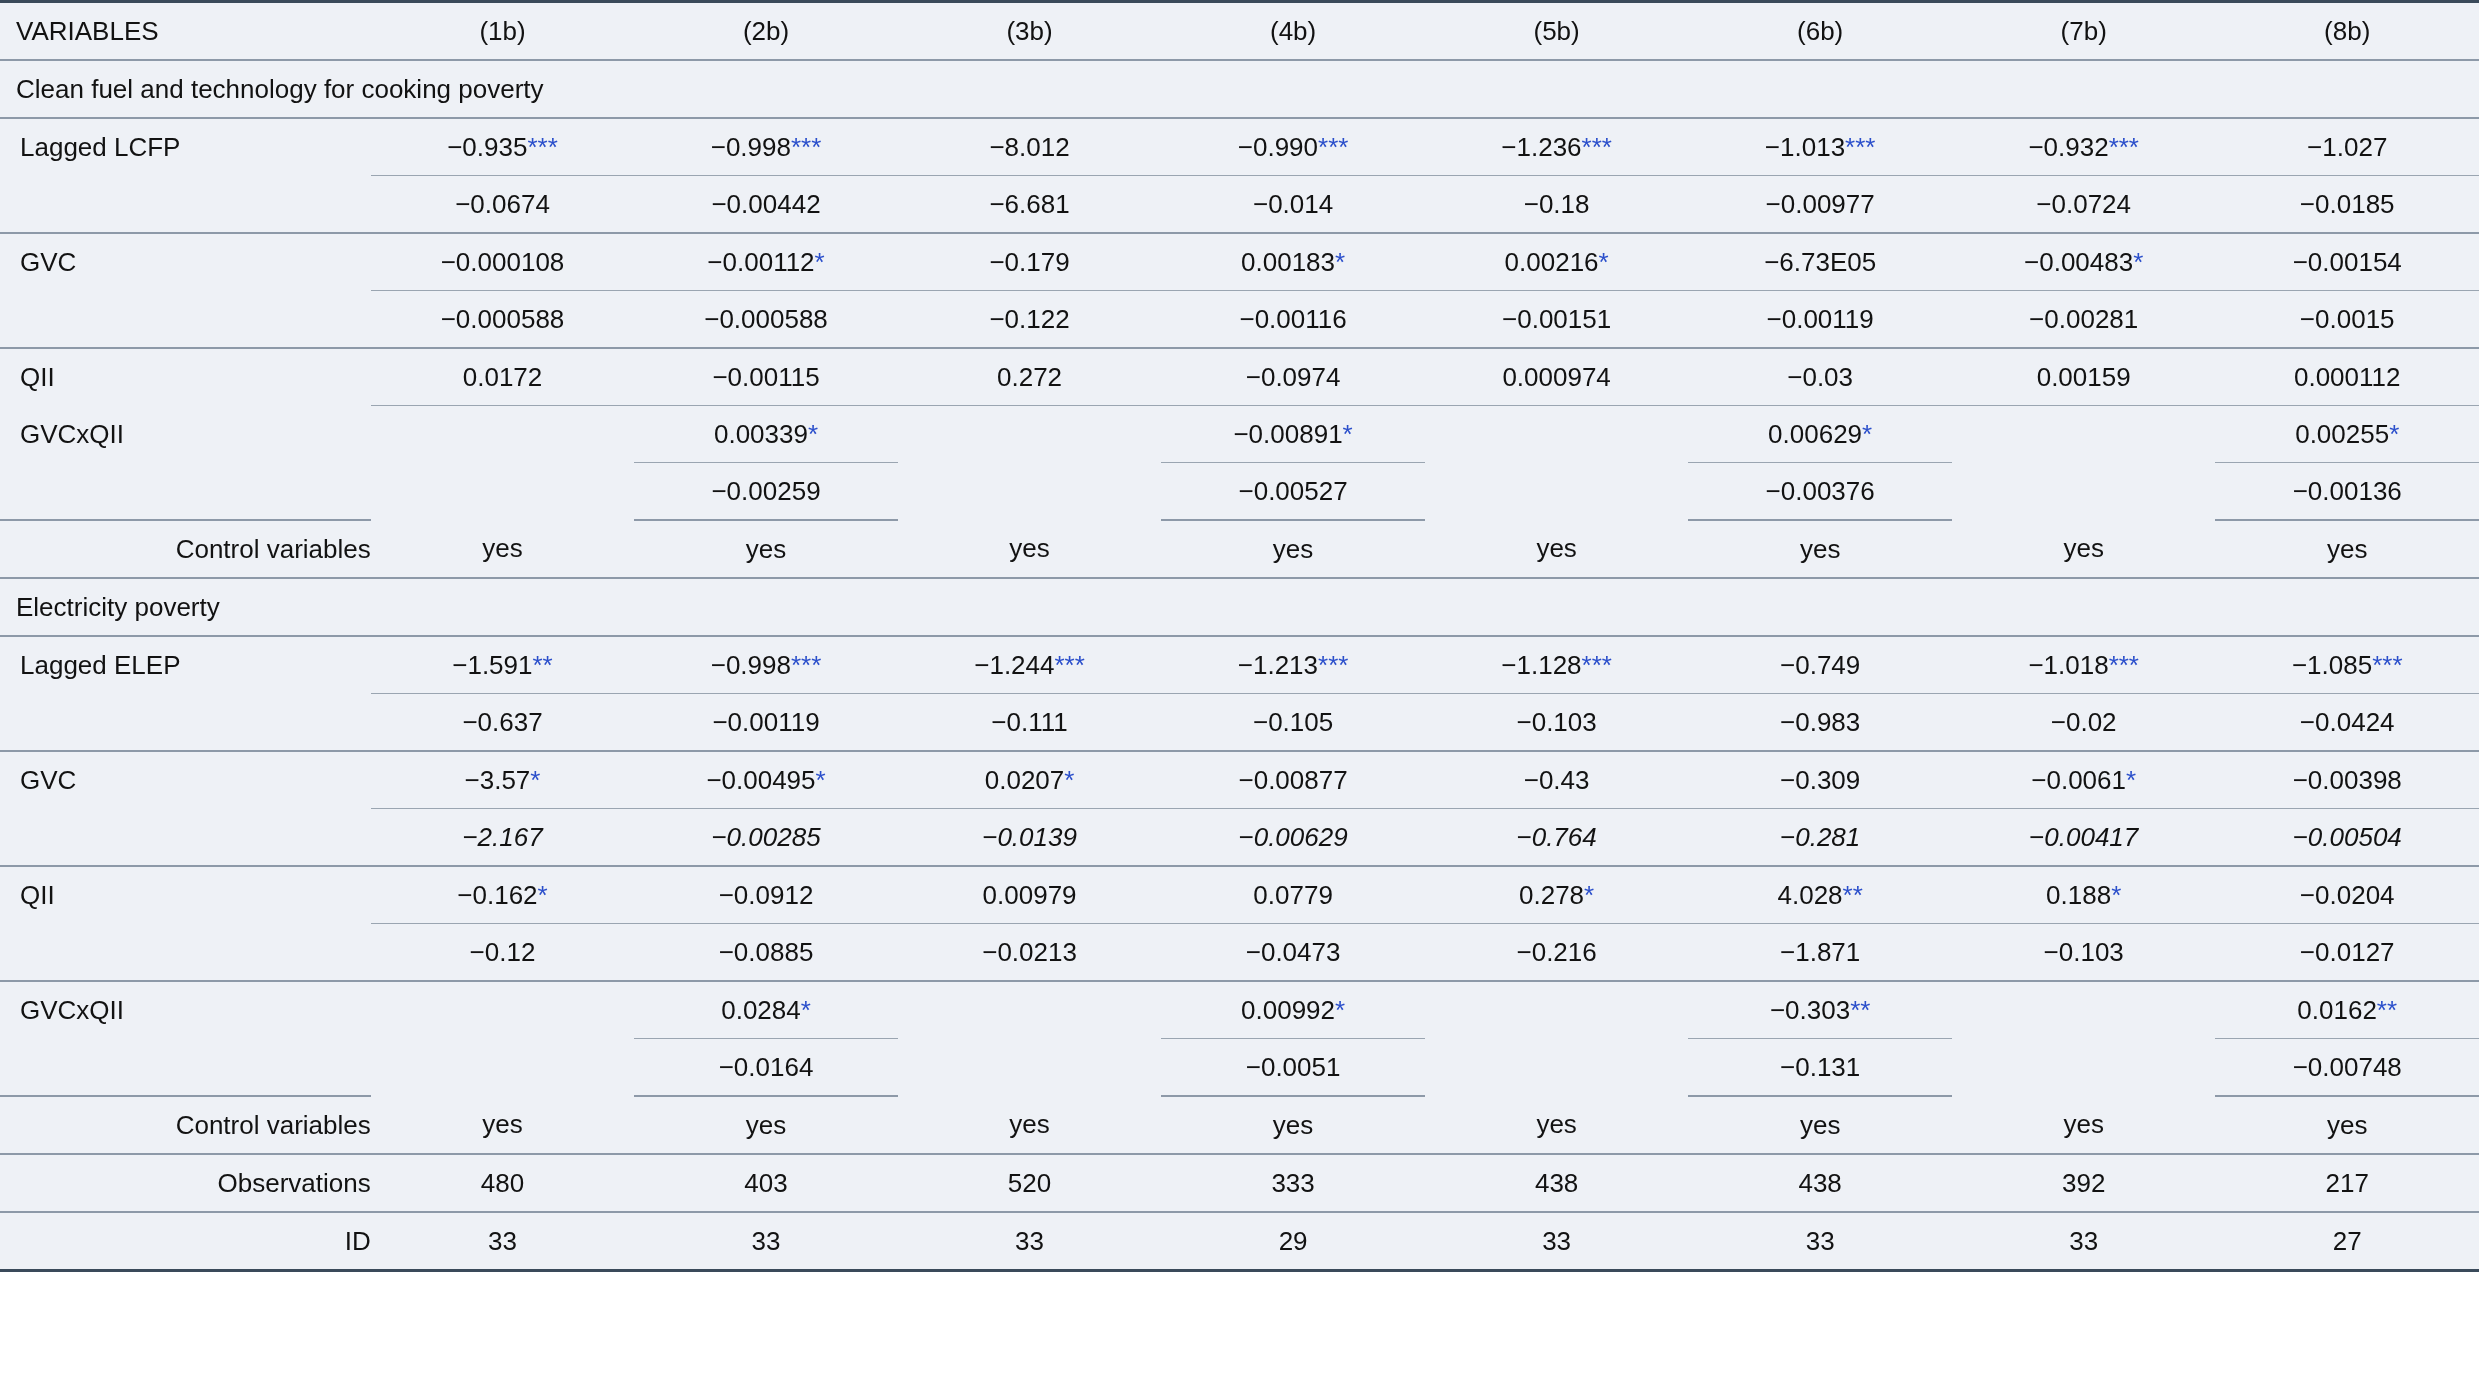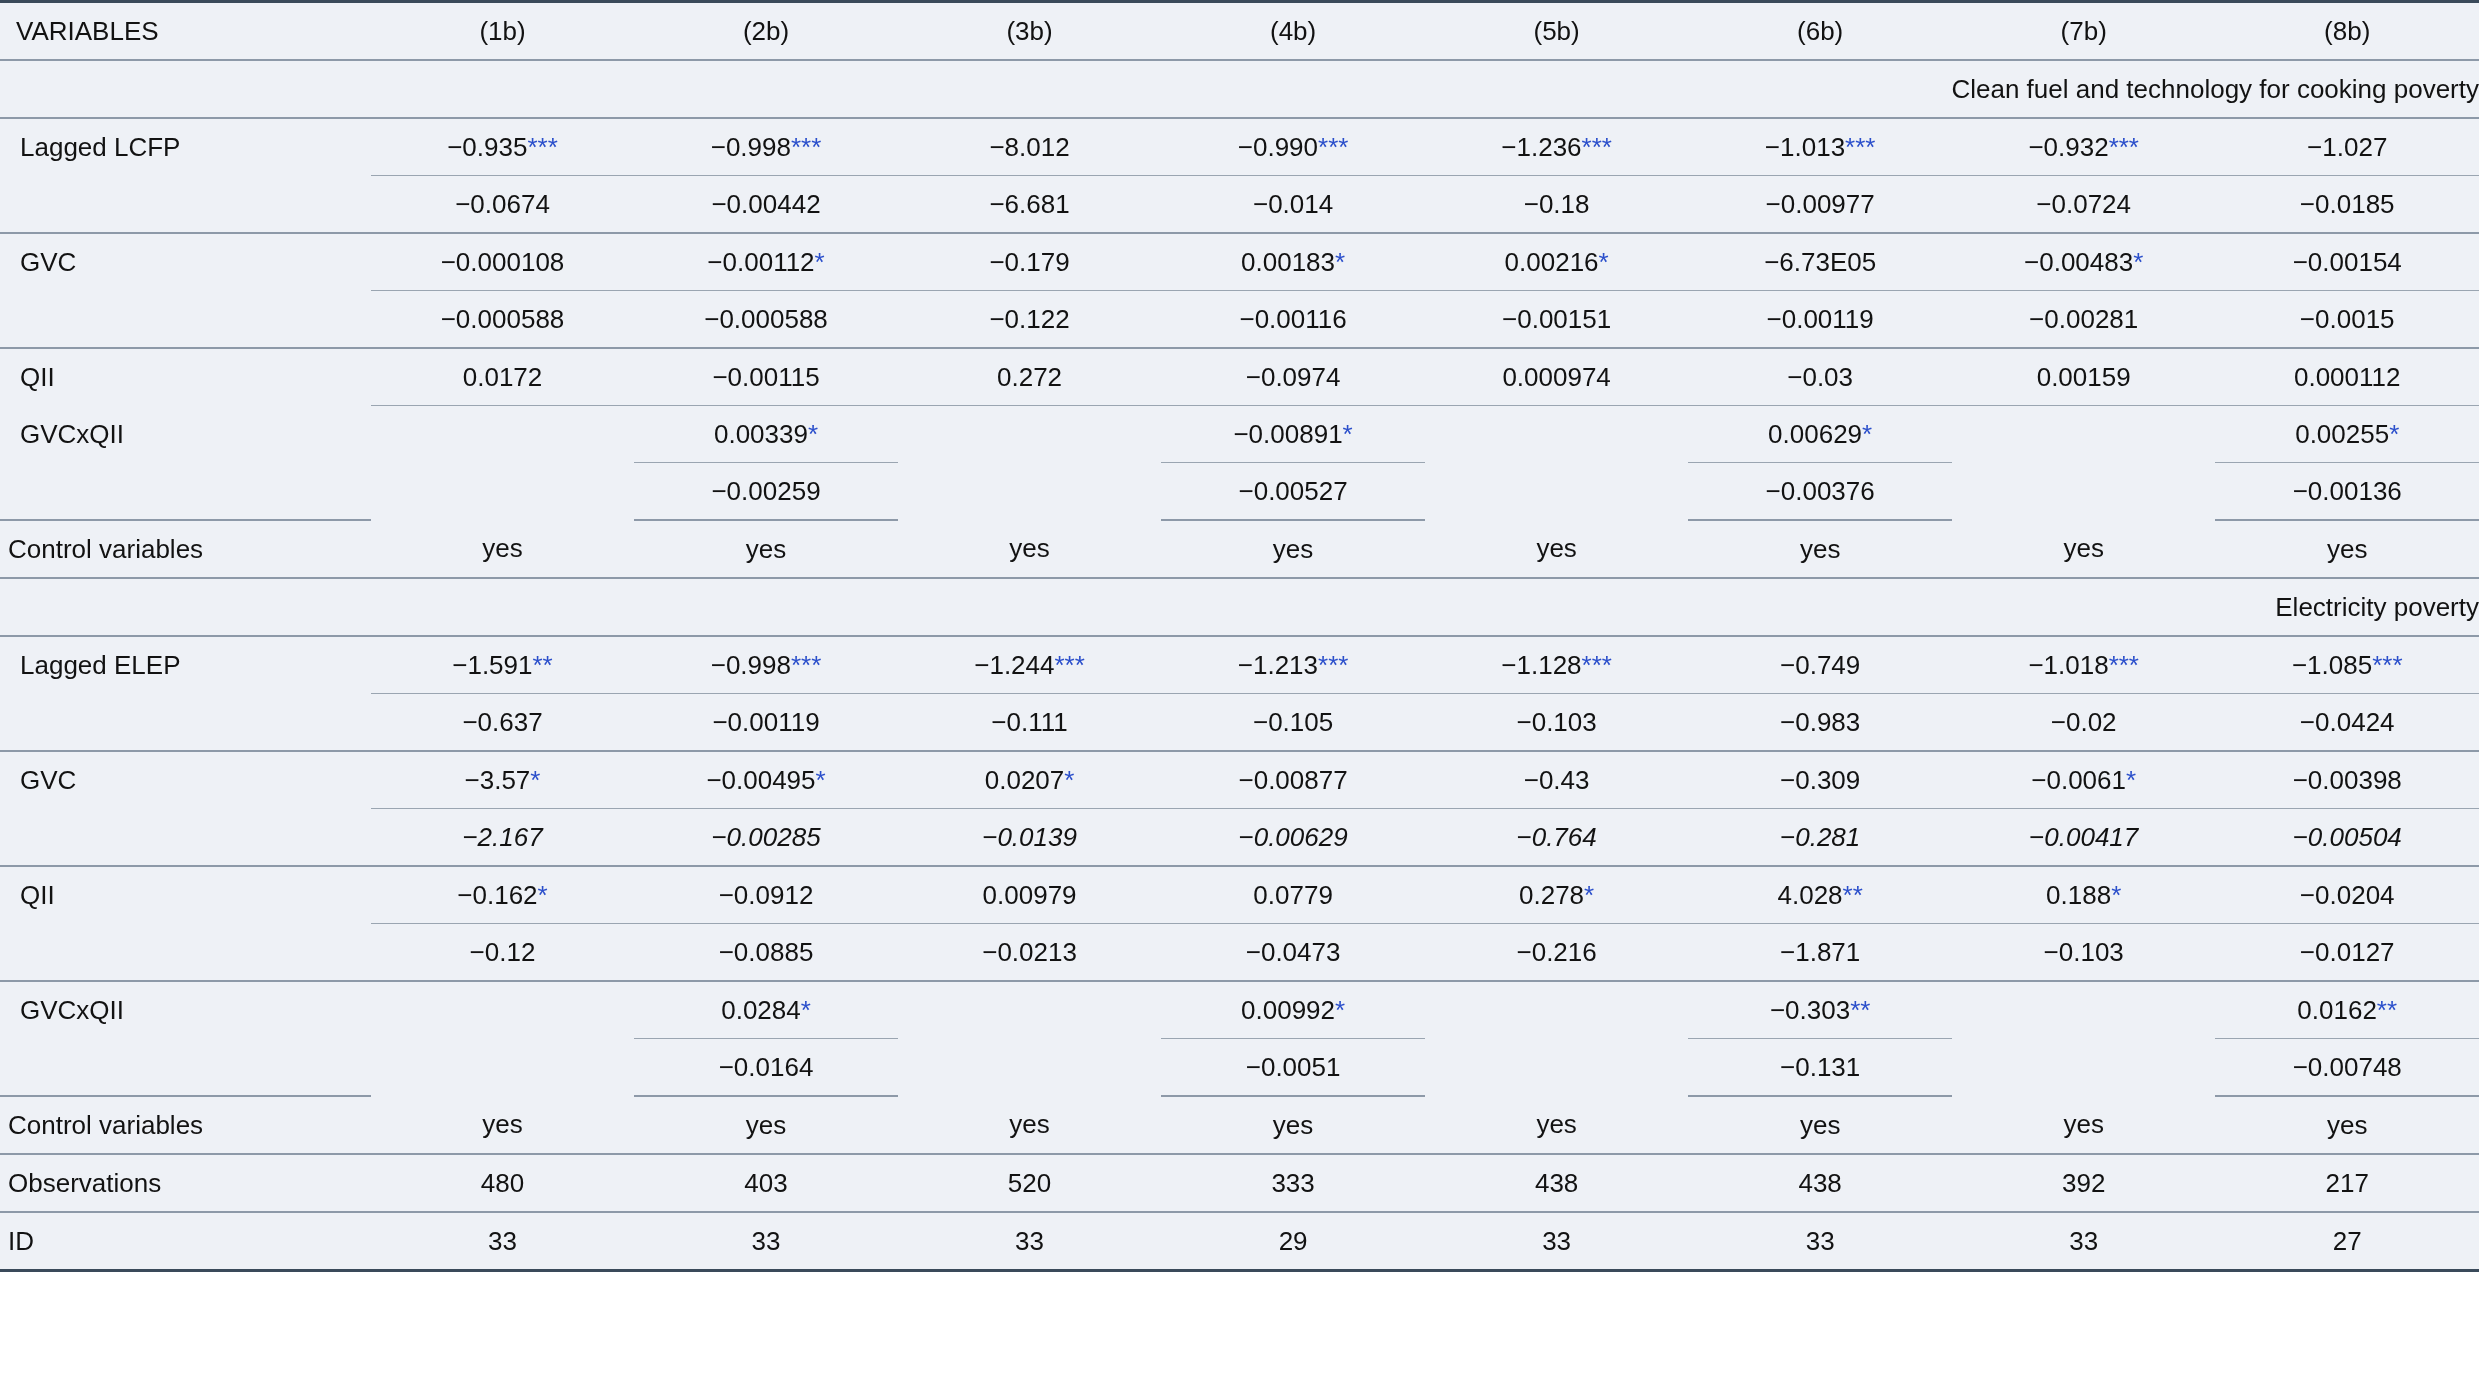--- a/index.html
+++ b/index.html
@@ -44,21 +44,21 @@
   }
   .hdr-row th.var-head {
     text-align: left;
     padding-left: 16px;
   }
   .hdr-row th.num-head {
     text-align: center;
   }
   .section-row td {
     height: 56px;
-    text-align: right;
+    text-align: left;
     padding-left: 16px;
     border-bottom: 2px solid #8d99a8;
     font-size: 26px;
   }
   .coef-row td {
     height: 56px;
     font-size: 26px;
   }
   .coef-row td.varname {
     text-align: left;
@@ -85,22 +85,22 @@
   }
   .coef-row td.varname {
     border-bottom: none;
   }
   .plain-row td {
     height: 56px;
     font-size: 26px;
     border-bottom: 2px solid #8d99a8;
   }
   .plain-row td.varname {
-    text-align: left;
-    padding-left: 8px;
+    text-align: right;
+    padding-left: 28px;
   }
   .plain-row td.val {
     text-align: center;
   }
   .last-row td {
     border-bottom: none;
   }
   .stars {
     color: #2b4fcb;
   }

